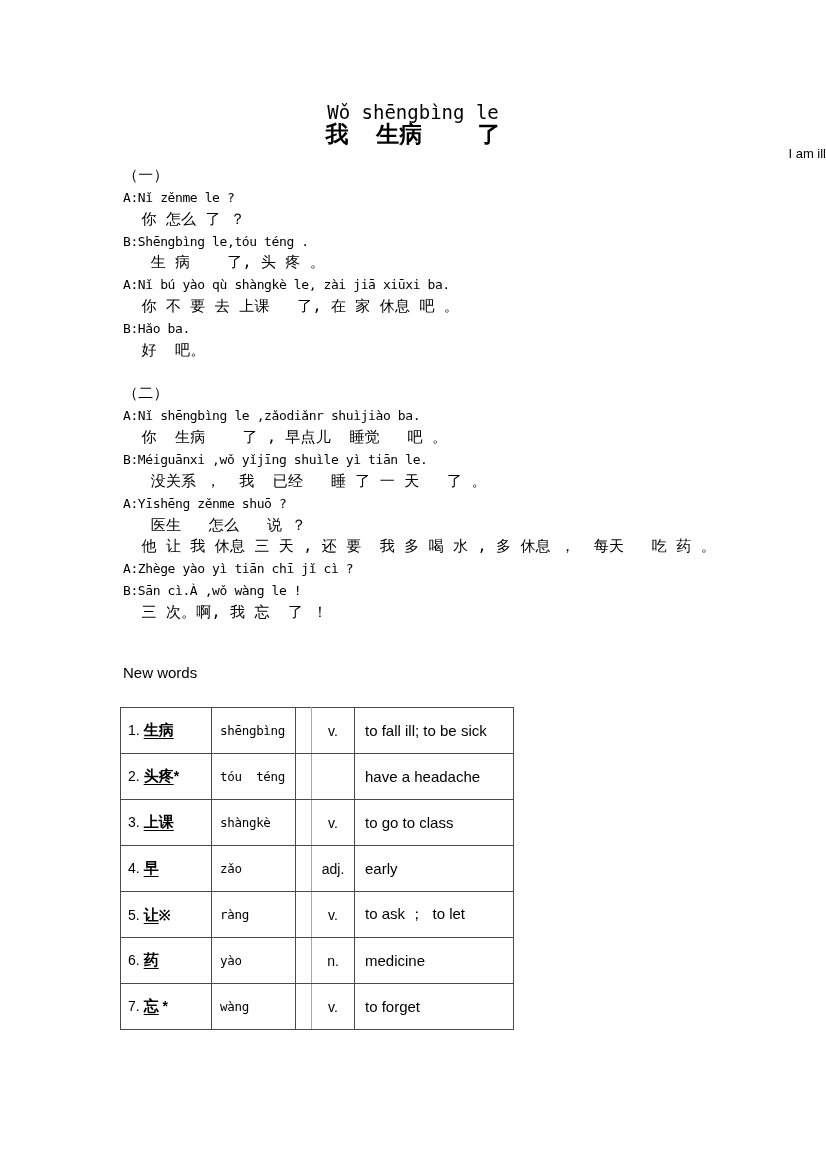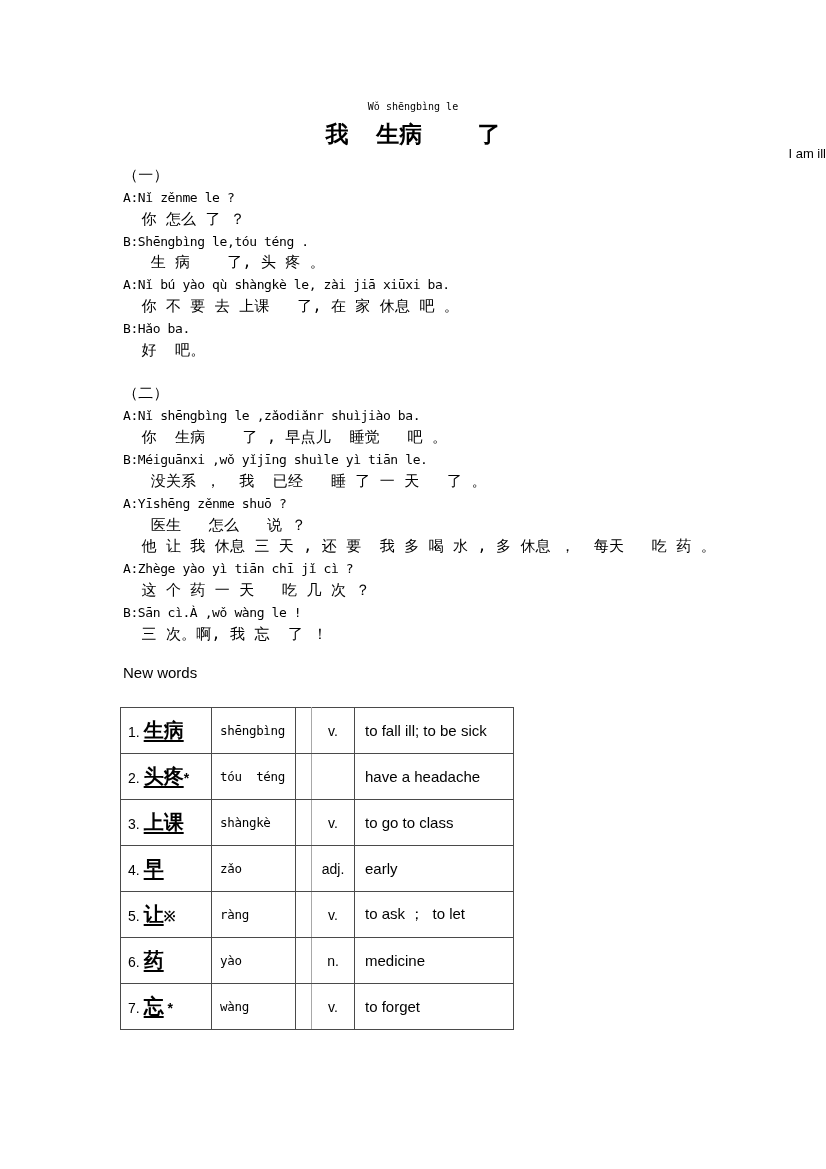--- a/index.html
+++ b/index.html
@@ -4,21 +4,21 @@
 <style>
   html,body { margin:0; padding:0; background:#e8e8e8; }
   .page {
     position:relative; width:826px; height:1169px; margin:0 auto;
     background:#ffffff; color:#000; overflow:hidden;
     font-family:"Liberation Sans", sans-serif;
   }
   
   .title-pinyin {
     position:absolute; top:101px; left:0; width:826px; text-align:center;
-    font-family:"DejaVu Sans Mono", monospace; font-size:10px; white-space:pre;
+    font-family:"DejaVu Sans Mono", monospace; font-size:19px; white-space:pre;
   }
   .title-hanzi {
     position:absolute; top:119px; left:0; width:826px; text-align:center;
     font-family:"DejaVu Sans Mono", monospace; font-size:23px; font-weight:bold; white-space:pre;
   }
   .title-en {
     position:absolute; top:146px; left:0; width:826px; text-align:right;
     font-family:"Liberation Sans", sans-serif; font-size:13px;
   }
   
@@ -49,21 +49,21 @@
                 font-family:"Liberation Sans", sans-serif; font-size:14px; white-space:pre; }
   td.c-pinyin { width:74px;  border-right:1px solid #4a4a4a; padding-left:8px;
                 font-family:"DejaVu Sans Mono", monospace; font-size:12.5px;
                 letter-spacing:-0.3px; white-space:pre; }
   td.c-spacer { width:13px;  border-right:1px solid #a8a8a8; }
   td.c-pos    { width:40px;  border-right:1px solid #4a4a4a; text-align:center;
                 font-family:"Liberation Sans", sans-serif; font-size:14px; }
   td.c-eng    { width:147px; padding-left:10px;
                 font-family:"Liberation Sans", sans-serif; font-size:15px; white-space:pre; }
   .wu {
-    font-weight:bold; font-size:20px; margin-left:4px;
+    font-weight:bold; font-size:15px; margin-left:4px;
     text-decoration:underline; text-underline-offset:3px;
   }
   .wsuffix { font-weight:bold; font-size:14px; white-space:pre; }
 </style>
 </head>
 <body>
 
 <div class="page">
 
   <div class="title-pinyin">Wǒ shēngbìng le</div>
@@ -83,21 +83,20 @@
     <div class="line"></div>
     <div class="line h">（二）</div>
     <div class="line p">A:Nǐ shēngbìng le ,zǎodiǎnr shuìjiào ba.</div>
     <div class="line h">  你  生病    了 , 早点儿  睡觉   吧 。</div>
     <div class="line p">B:Méiguānxi ,wǒ yǐjīng shuìle yì tiān le.</div>
     <div class="line h">   没关系 ，  我  已经   睡 了 一 天   了 。</div>
     <div class="line p">A:Yīshēng zěnme shuō ?</div>
     <div class="line h">   医生   怎么   说 ？</div>
     <div class="line h">  他 让 我 休息 三 天 , 还 要  我 多 喝 水 , 多 休息 ，  每天   吃 药 。</div>
     <div class="line p">A:Zhège yào yì tiān chī jǐ cì ?</div>
-    <div class="line h">  这 个 药 一 天   吃 几 次 ？</div>
     <div class="line p">B:Sān cì.À ,wǒ wàng le !</div>
     <div class="line h">  三 次。啊, 我 忘  了 ！</div>
   </div>
 
   <div class="new-words-label">New words</div>
 
   <table class="vocab">
     <tbody>
         <tr>
       <td class="c-word"><span>1.</span><span class="wu">生病</span><span class="wsuffix"></span></td>

